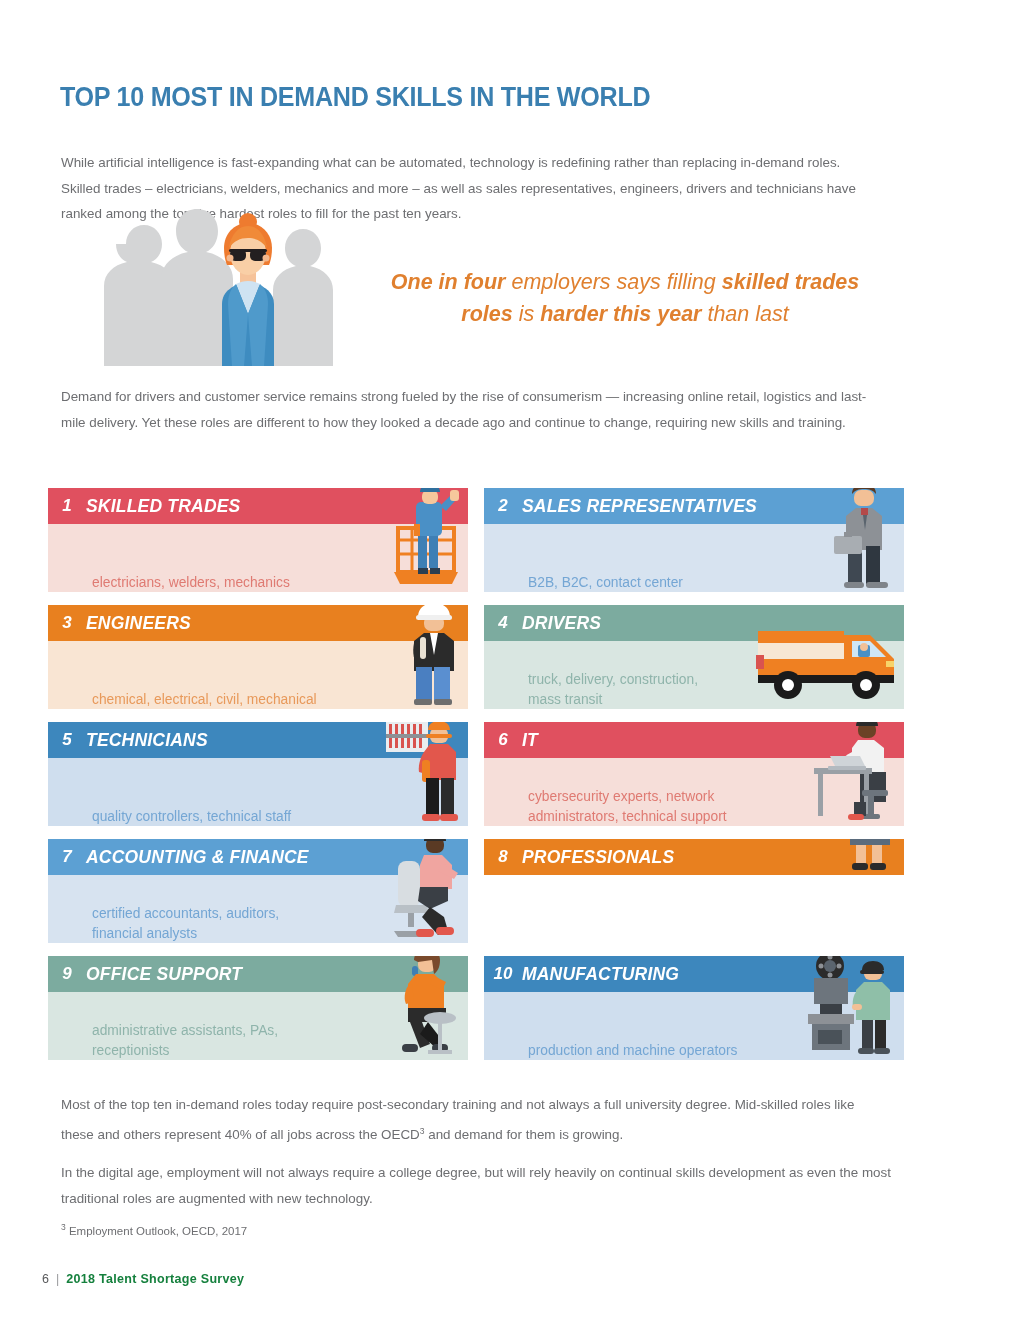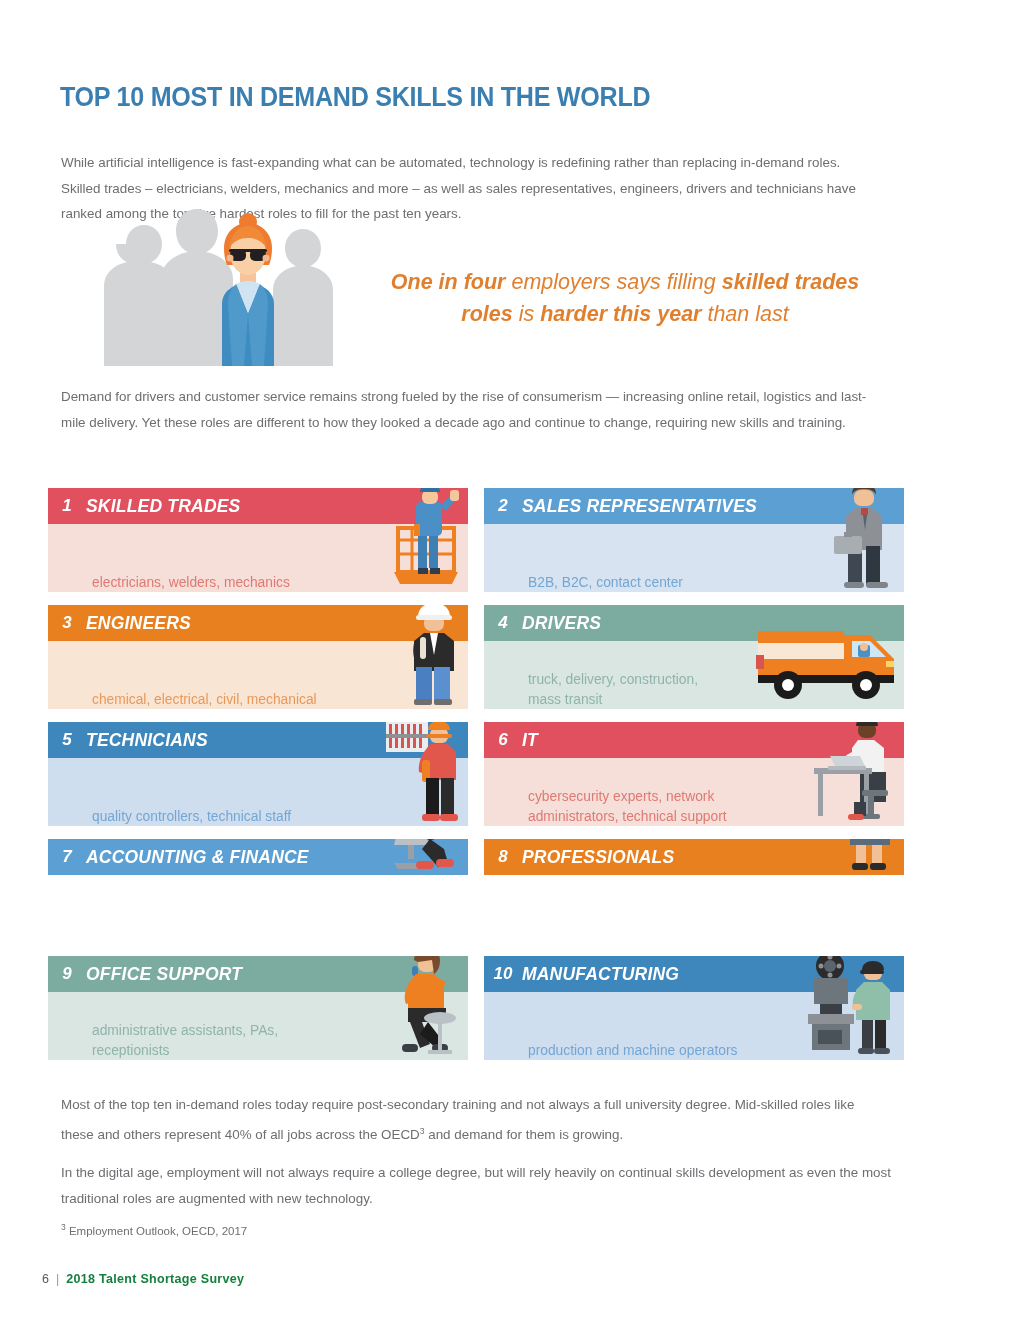--- a/index.html
+++ b/index.html
@@ -327,20 +327,23 @@
       <rect x="50" y="96" width="22" height="5" rx="2" fill="#6d757d"></rect>
       <rect x="46" y="84" width="12" height="14" fill="#3a3f45"></rect>
       <rect x="40" y="96" width="16" height="6" rx="3" fill="#e2574c"></rect>
     </g>
           </svg></div>
       </div>
       <div class="card th-blue" style="left: 0px; top: 351px;">
         <div class="hdr">
           <span class="num">7</span>
           <span class="ttl">ACCOUNTING &amp; FINANCE</span>
+        </div>
+        <div class="body">
+          <div class="desc">certified accountants, auditors,<br>financial analysts</div>
         </div>
         <div class="art"><svg width="88" height="104" viewBox="0 0 88 104">
     <g>
       <rect x="46" y="2" width="18" height="16" rx="7" fill="#5a3a24"></rect>
       <path d="M44 6c0-6 5-9 11-9s11 3 11 9z" fill="#2b2b2b"></path>
       <path d="M44 20h18l10 10v24H40V30z" fill="#f0a5a0"></path>
       <rect x="18" y="26" width="22" height="46" rx="8" fill="#d8dde1"></rect>
       <path d="M16 70h30l4 8H14z" fill="#b9c0c6"></path>
       <rect x="28" y="78" width="6" height="14" fill="#9aa0a6"></rect>
       <path d="M14 96h36l-4 6H18z" fill="#9aa0a6"></path>

